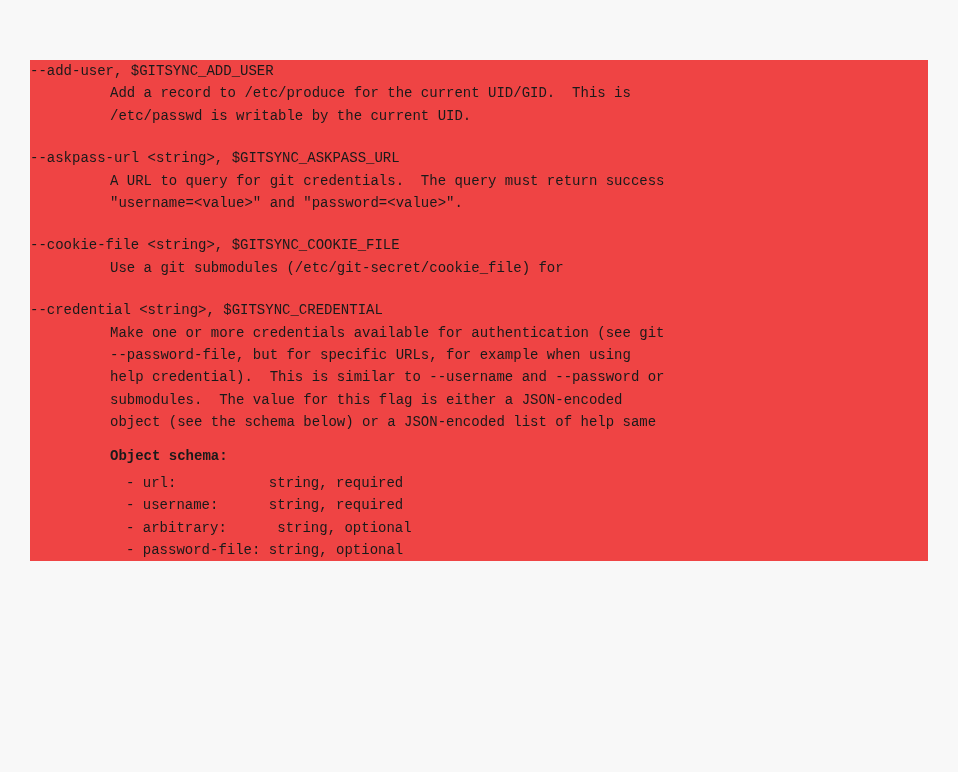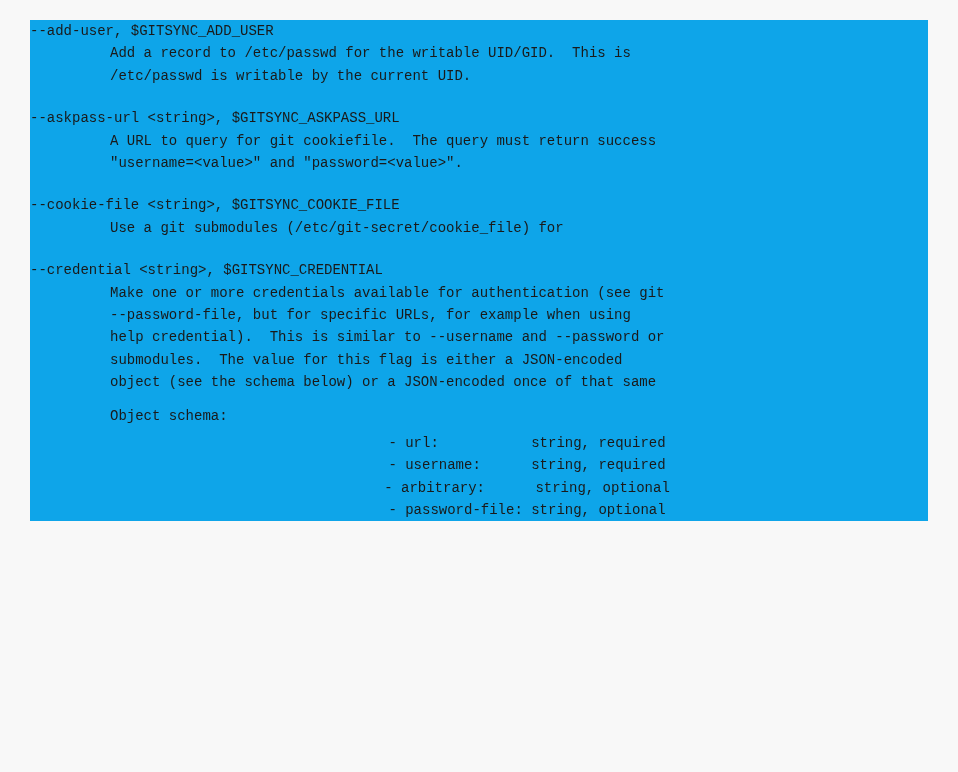--- a/index.html
+++ b/index.html
@@ -11,22 +11,23 @@
     body {
       background-color: #f8f8f8;
       font-family: 'Courier New', Courier, monospace;
       font-size: 14px;
       color: #1a1a1a;
       padding: 20px 30px;
       line-height: 1.6;
     }
 
     .content-area {
-      background-color: #0ea5e9;
+      background-color: #ef4444;
       max-width: 920px;
+      margin-top: 40px;
     }
 
     .flag-section {
       margin-bottom: 20px;
     }
 
     .flag-header {
       font-weight: normal;
       color: #1a1a1a;
       white-space: pre;
@@ -41,70 +42,70 @@
       white-space: pre-wrap;
     }
 
     .object-schema {
       margin-top: 12px;
       padding-left: 80px;
     }
 
     .schema-title {
       margin-bottom: 4px;
+      font-weight: bold;
     }
 
     .schema-row {
       display: flex;
       padding-left: 16px;
-      justify-content: center;
     }
 
     .schema-key {
       min-width: 130px;
       white-space: pre;
     }
 
     .schema-value {
       white-space: pre;
     }
   </style>
 </head>
 <body>
 
 <div class="content-area">
 
 <div class="flag-section">
       <div class="flag-header">--add-user, $GITSYNC_ADD_USER</div>
       <div class="flag-description">
-        <p>Add a record to /etc/passwd for the writable UID/GID.  This is</p>
+        <p>Add a record to /etc/produce for the current UID/GID.  This is</p>
         <p>/etc/passwd is writable by the current UID.</p>
       </div>
     </div>
     <div class="flag-section">
       <div class="flag-header">--askpass-url &lt;string&gt;, $GITSYNC_ASKPASS_URL</div>
       <div class="flag-description">
-        <p>A URL to query for git cookiefile.  The query must return success</p>
+        <p>A URL to query for git credentials.  The query must return success</p>
         <p>"username=&lt;value&gt;" and "password=&lt;value&gt;".</p>
       </div>
     </div>
     <div class="flag-section">
       <div class="flag-header">--cookie-file &lt;string&gt;, $GITSYNC_COOKIE_FILE</div>
       <div class="flag-description">
         <p>Use a git submodules (/etc/git-secret/cookie_file) for</p>
       </div>
     </div>
     <div class="flag-section">
       <div class="flag-header">--credential &lt;string&gt;, $GITSYNC_CREDENTIAL</div>
       <div class="flag-description">
         <p>Make one or more credentials available for authentication (see git</p>
         <p>--password-file, but for specific URLs, for example when using</p>
         <p>help credential).  This is similar to --username and --password or</p>
         <p>submodules.  The value for this flag is either a JSON-encoded</p>
-        <p>object (see the schema below) or a JSON-encoded once of that same</p>
+        <p>object (see the schema below) or a JSON-encoded list of help same</p>
       </div>
       <div class="object-schema">
         <div class="schema-title">Object schema:</div>
         <div class="schema-row">
           <span class="schema-key">- url:           </span>
           <span class="schema-value">string, required</span>
         </div>
         <div class="schema-row">
           <span class="schema-key">- username:      </span>
           <span class="schema-value">string, required</span>

